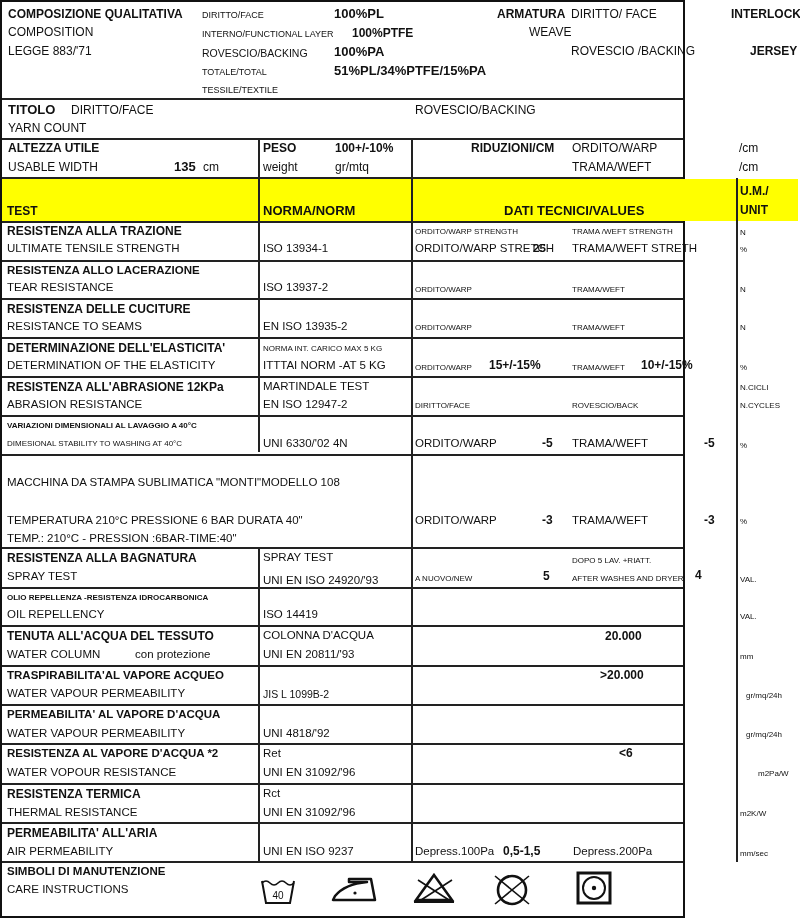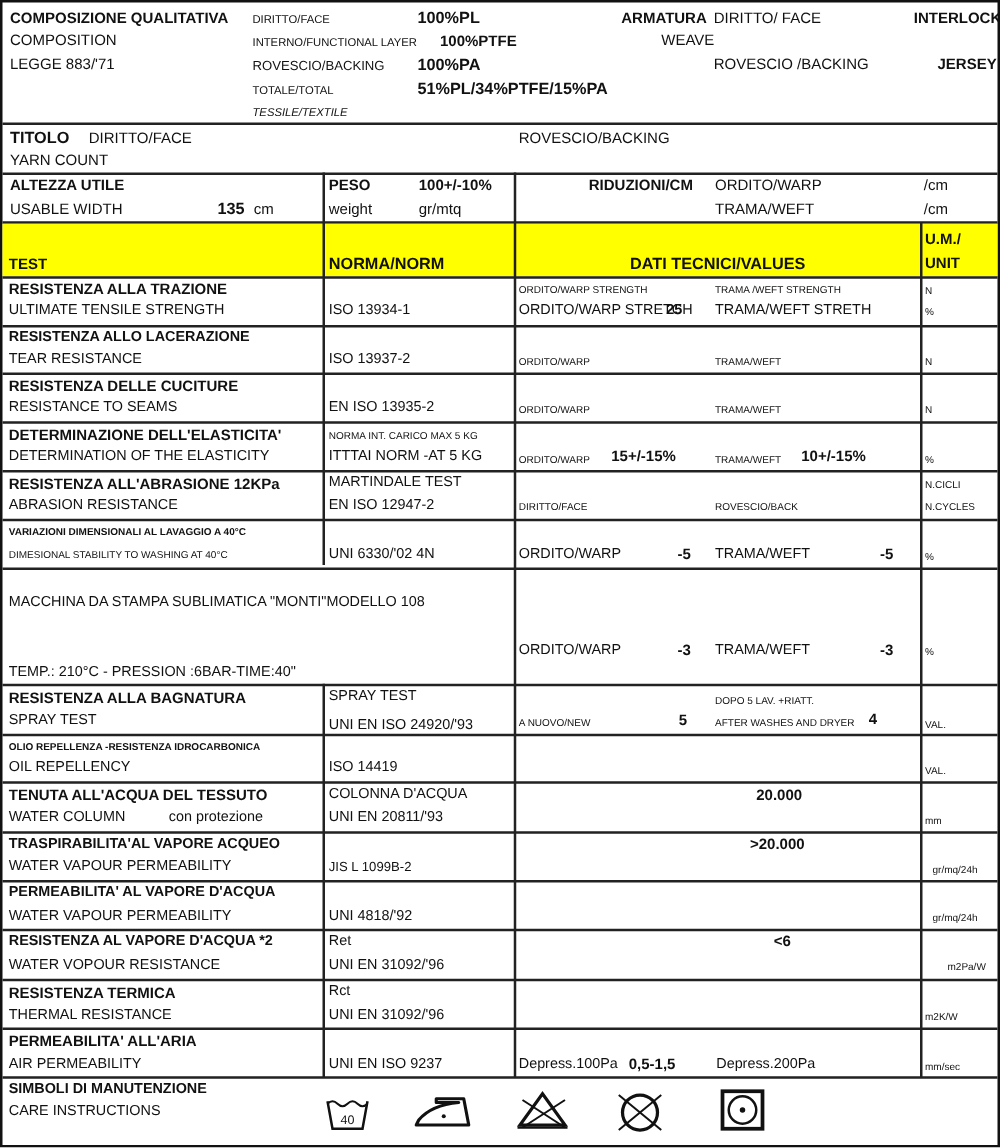--- a/index.html
+++ b/index.html
@@ -1,17 +1,17 @@
 <!DOCTYPE html>
 <html><head>
 <meta charset="utf-8">
 <style>
   html,body{margin:0;padding:0;background:#fff;}
   body{width:800px;height:918px;position:relative;overflow:hidden;font-family:"Liberation Sans","DejaVu Sans",sans-serif;color:#111;}
-  .sheet{position:absolute;left:0;top:0;width:800px;height:918px;box-sizing:border-box;border:2px solid #111;}
+  .sheet{position:absolute;left:0;top:0;width:685px;height:918px;box-sizing:border-box;border:2px solid #111;}
   .abs{position:absolute;white-space:nowrap;line-height:1;}
   .hl{position:absolute;left:0;right:0;height:0;border-top:2px solid #222;}
   .vl{position:absolute;width:0;border-left:2px solid #222;}
   .b{font-weight:bold;}
   .f12{font-size:12px;}
   .f11{font-size:11.5px;}
   .f10{font-size:10.5px;}
   .f9{font-size:9px;}
   .f8{font-size:8px;}
   .f13{font-size:13px;}
@@ -28,21 +28,21 @@
   <div class="abs f12" style="left:6px;top:43px;">LEGGE 883/'71</div>
 
   <div class="abs f9" style="left:200px;top:9px;">DIRITTO/FACE</div>
   <div class="abs b f13" style="left:332px;top:5px;">100%PL</div>
   <div class="abs f9" style="left:200px;top:28px;">INTERNO/FUNCTIONAL LAYER</div>
   <div class="abs b f12" style="left:350px;top:25px;">100%PTFE</div>
   <div class="abs f10" style="left:200px;top:46px;">ROVESCIO/BACKING</div>
   <div class="abs b f13" style="left:332px;top:43px;">100%PA</div>
   <div class="abs f9" style="left:200px;top:66px;">TOTALE/TOTAL</div>
   <div class="abs b f13" style="left:332px;top:62px;">51%PL/34%PTFE/15%PA</div>
-  <div class="abs f9" style="left:200px;top:84px;font-style:italic;">TESSILE/TEXTILE</div>
+  <div class="abs f9" style="left:200px;top:84px;">TESSILE/TEXTILE</div>
 
   <div class="abs b f12" style="left:495px;top:6px;">ARMATURA</div>
   <div class="abs f12" style="left:569px;top:6px;">DIRITTO/ FACE</div>
   <div class="abs b f12" style="left:729px;top:6px;">INTERLOCK</div>
   <div class="abs f12" style="left:527px;top:24px;">WEAVE</div>
   <div class="abs f12" style="left:569px;top:43px;">ROVESCIO /BACKING</div>
   <div class="abs b f12" style="left:748px;top:43px;">JERSEY</div>
 
   <div class="hl" style="top:96px;"></div>
 
@@ -148,20 +148,21 @@
   <div class="abs f11" style="left:261px;top:436px;">UNI 6330/'02 4N</div>
   <div class="abs f11" style="left:413px;top:436px;">ORDITO/WARP</div>
   <div class="abs b f12" style="left:540px;top:435px;">-5</div>
   <div class="abs f11" style="left:570px;top:436px;">TRAMA/WEFT</div>
   <div class="abs b f12" style="left:702px;top:435px;">-5</div>
   <div class="abs f8" style="left:738px;top:440px;">%</div>
 
   <div class="hl" style="top:452px;"></div>
 
   <div class="abs f11" style="left:5px;top:475px;">MACCHINA DA STAMPA SUBLIMATICA "MONTI"MODELLO 108</div>
+  <div class="abs f11" style="left:5px;top:513px;">TEMPERATURA 210°C PRESSIONE 6 BAR DURATA 40"</div>
   <div class="abs f11" style="left:5px;top:531px;">TEMP.: 210°C - PRESSION :6BAR-TIME:40"</div>
   <div class="abs f11" style="left:413px;top:513px;">ORDITO/WARP</div>
   <div class="abs b f12" style="left:540px;top:512px;">-3</div>
   <div class="abs f11" style="left:570px;top:513px;">TRAMA/WEFT</div>
   <div class="abs b f12" style="left:702px;top:512px;">-3</div>
   <div class="abs f8" style="left:738px;top:516px;">%</div>
 
   <div class="hl" style="top:545px;"></div>
 
   <div class="abs b f12" style="left:5px;top:550px;">RESISTENZA ALLA BAGNATURA</div>

